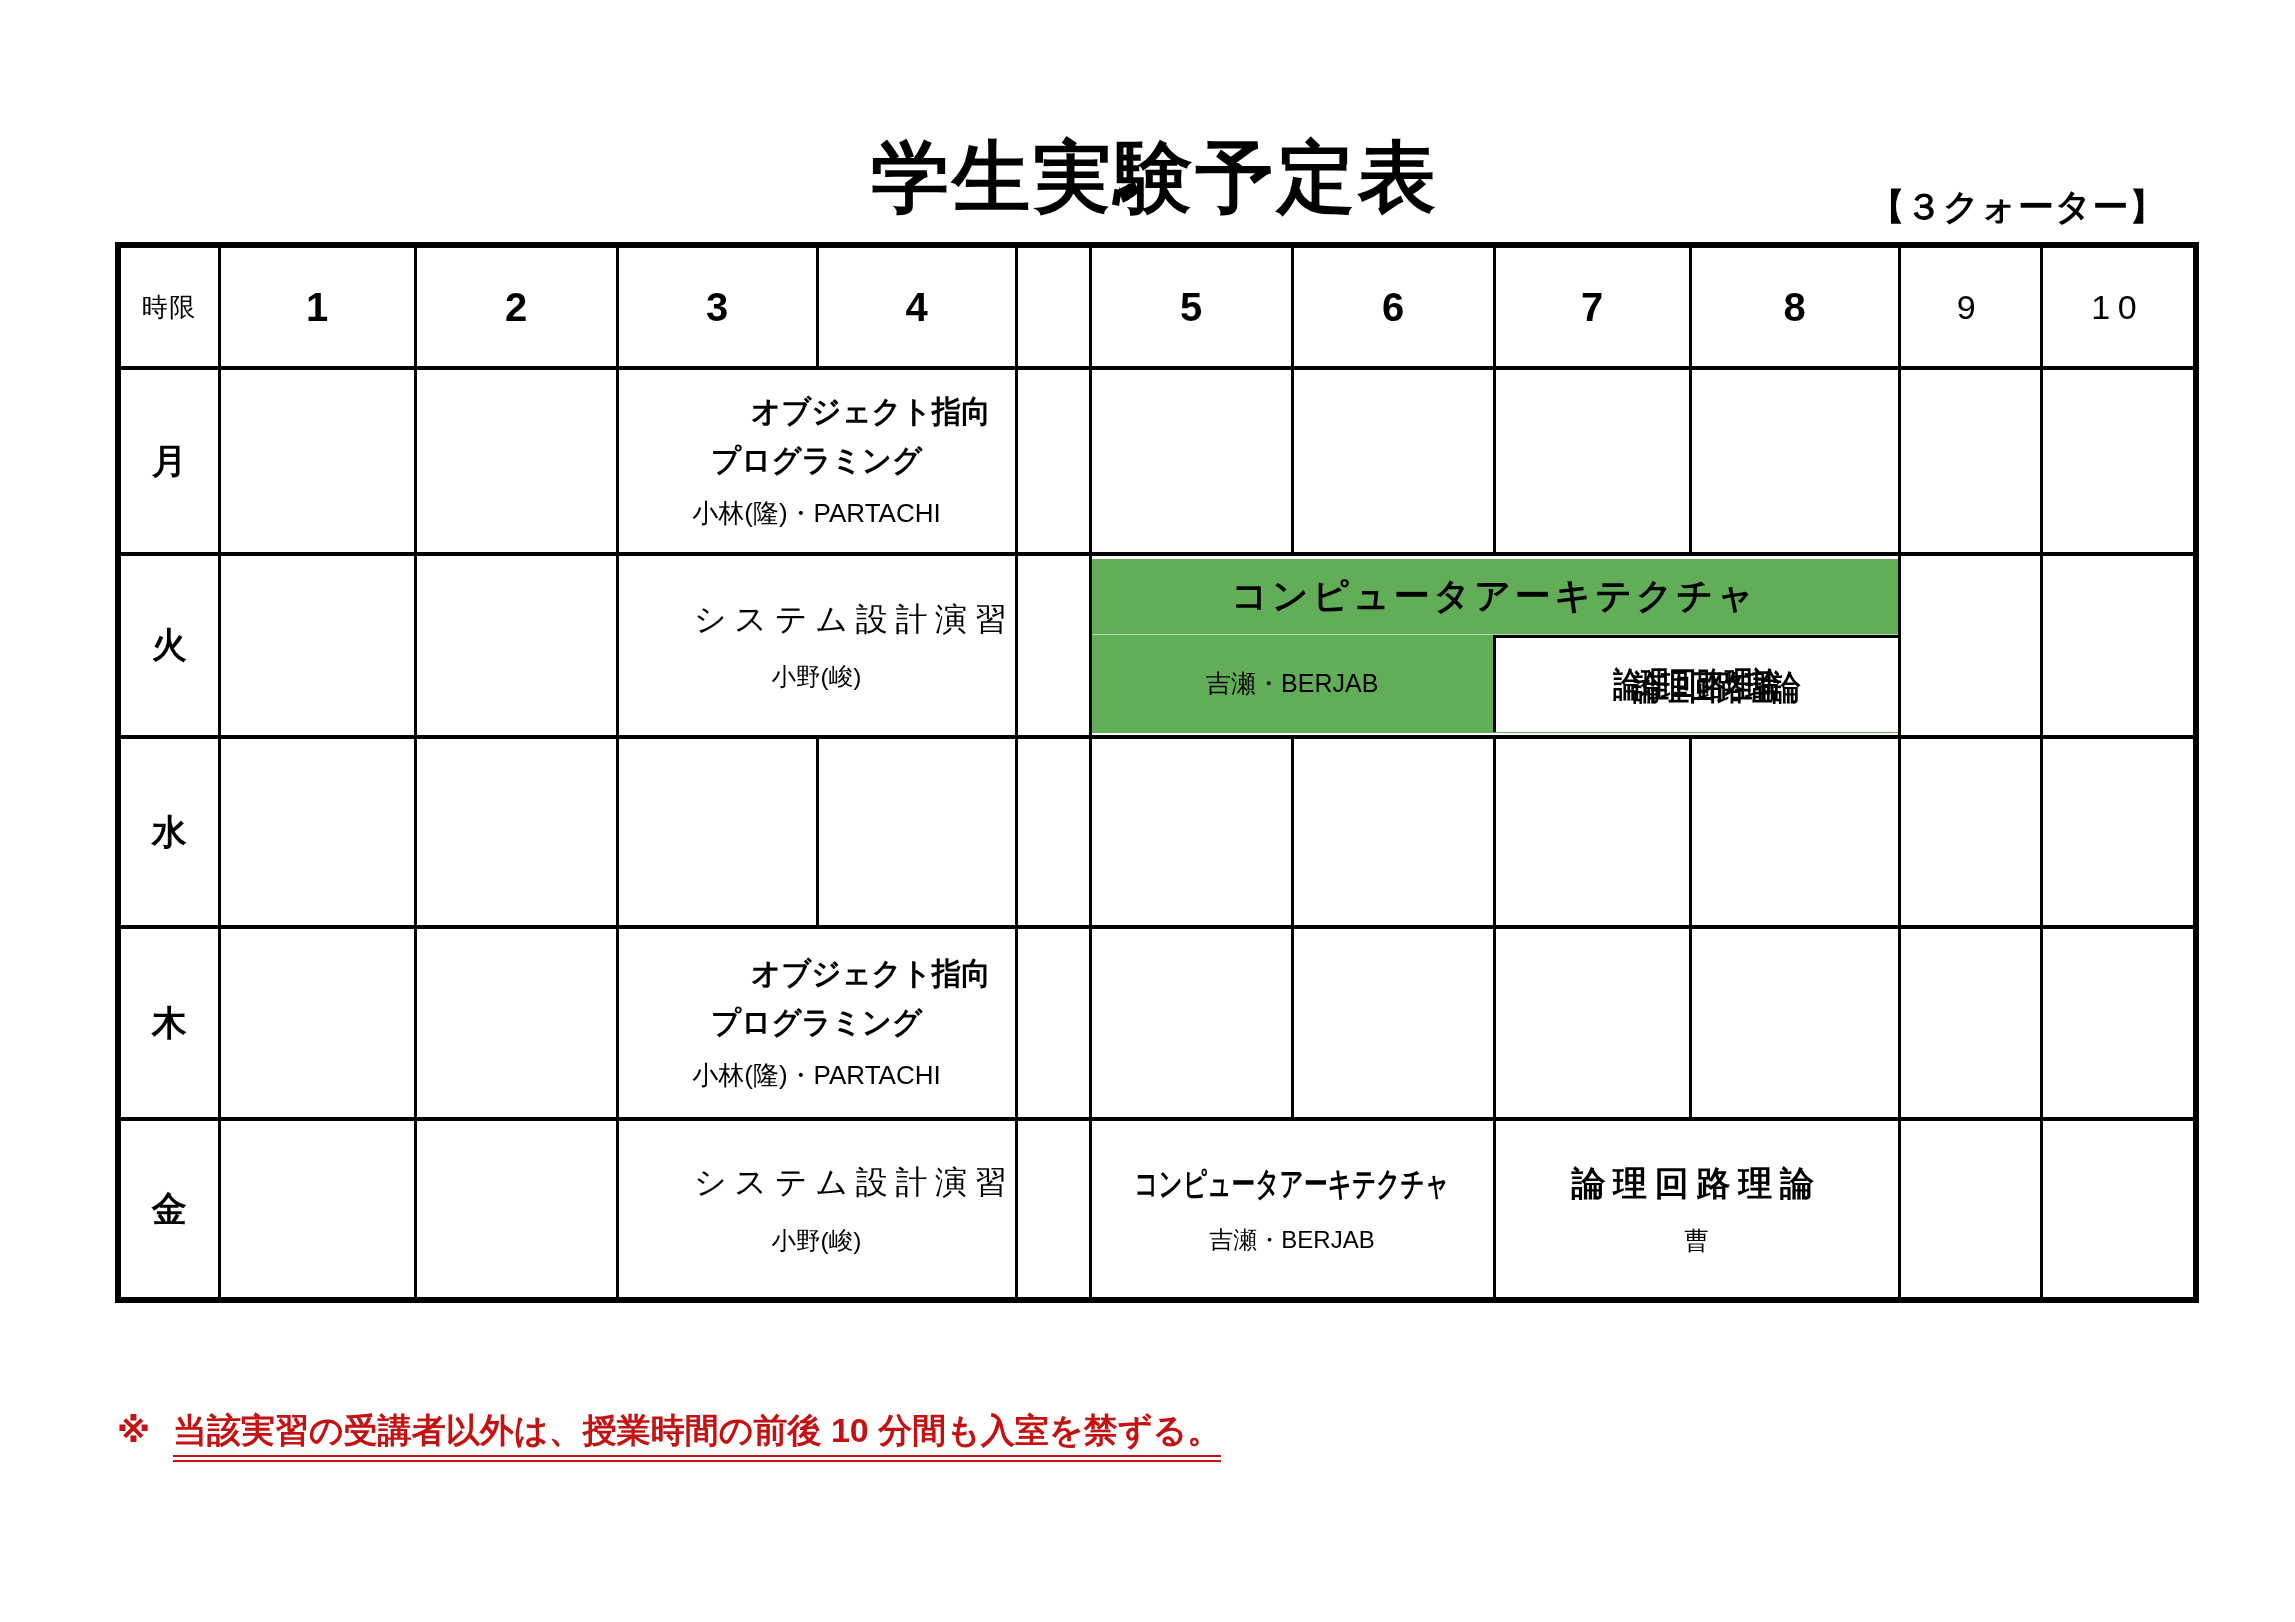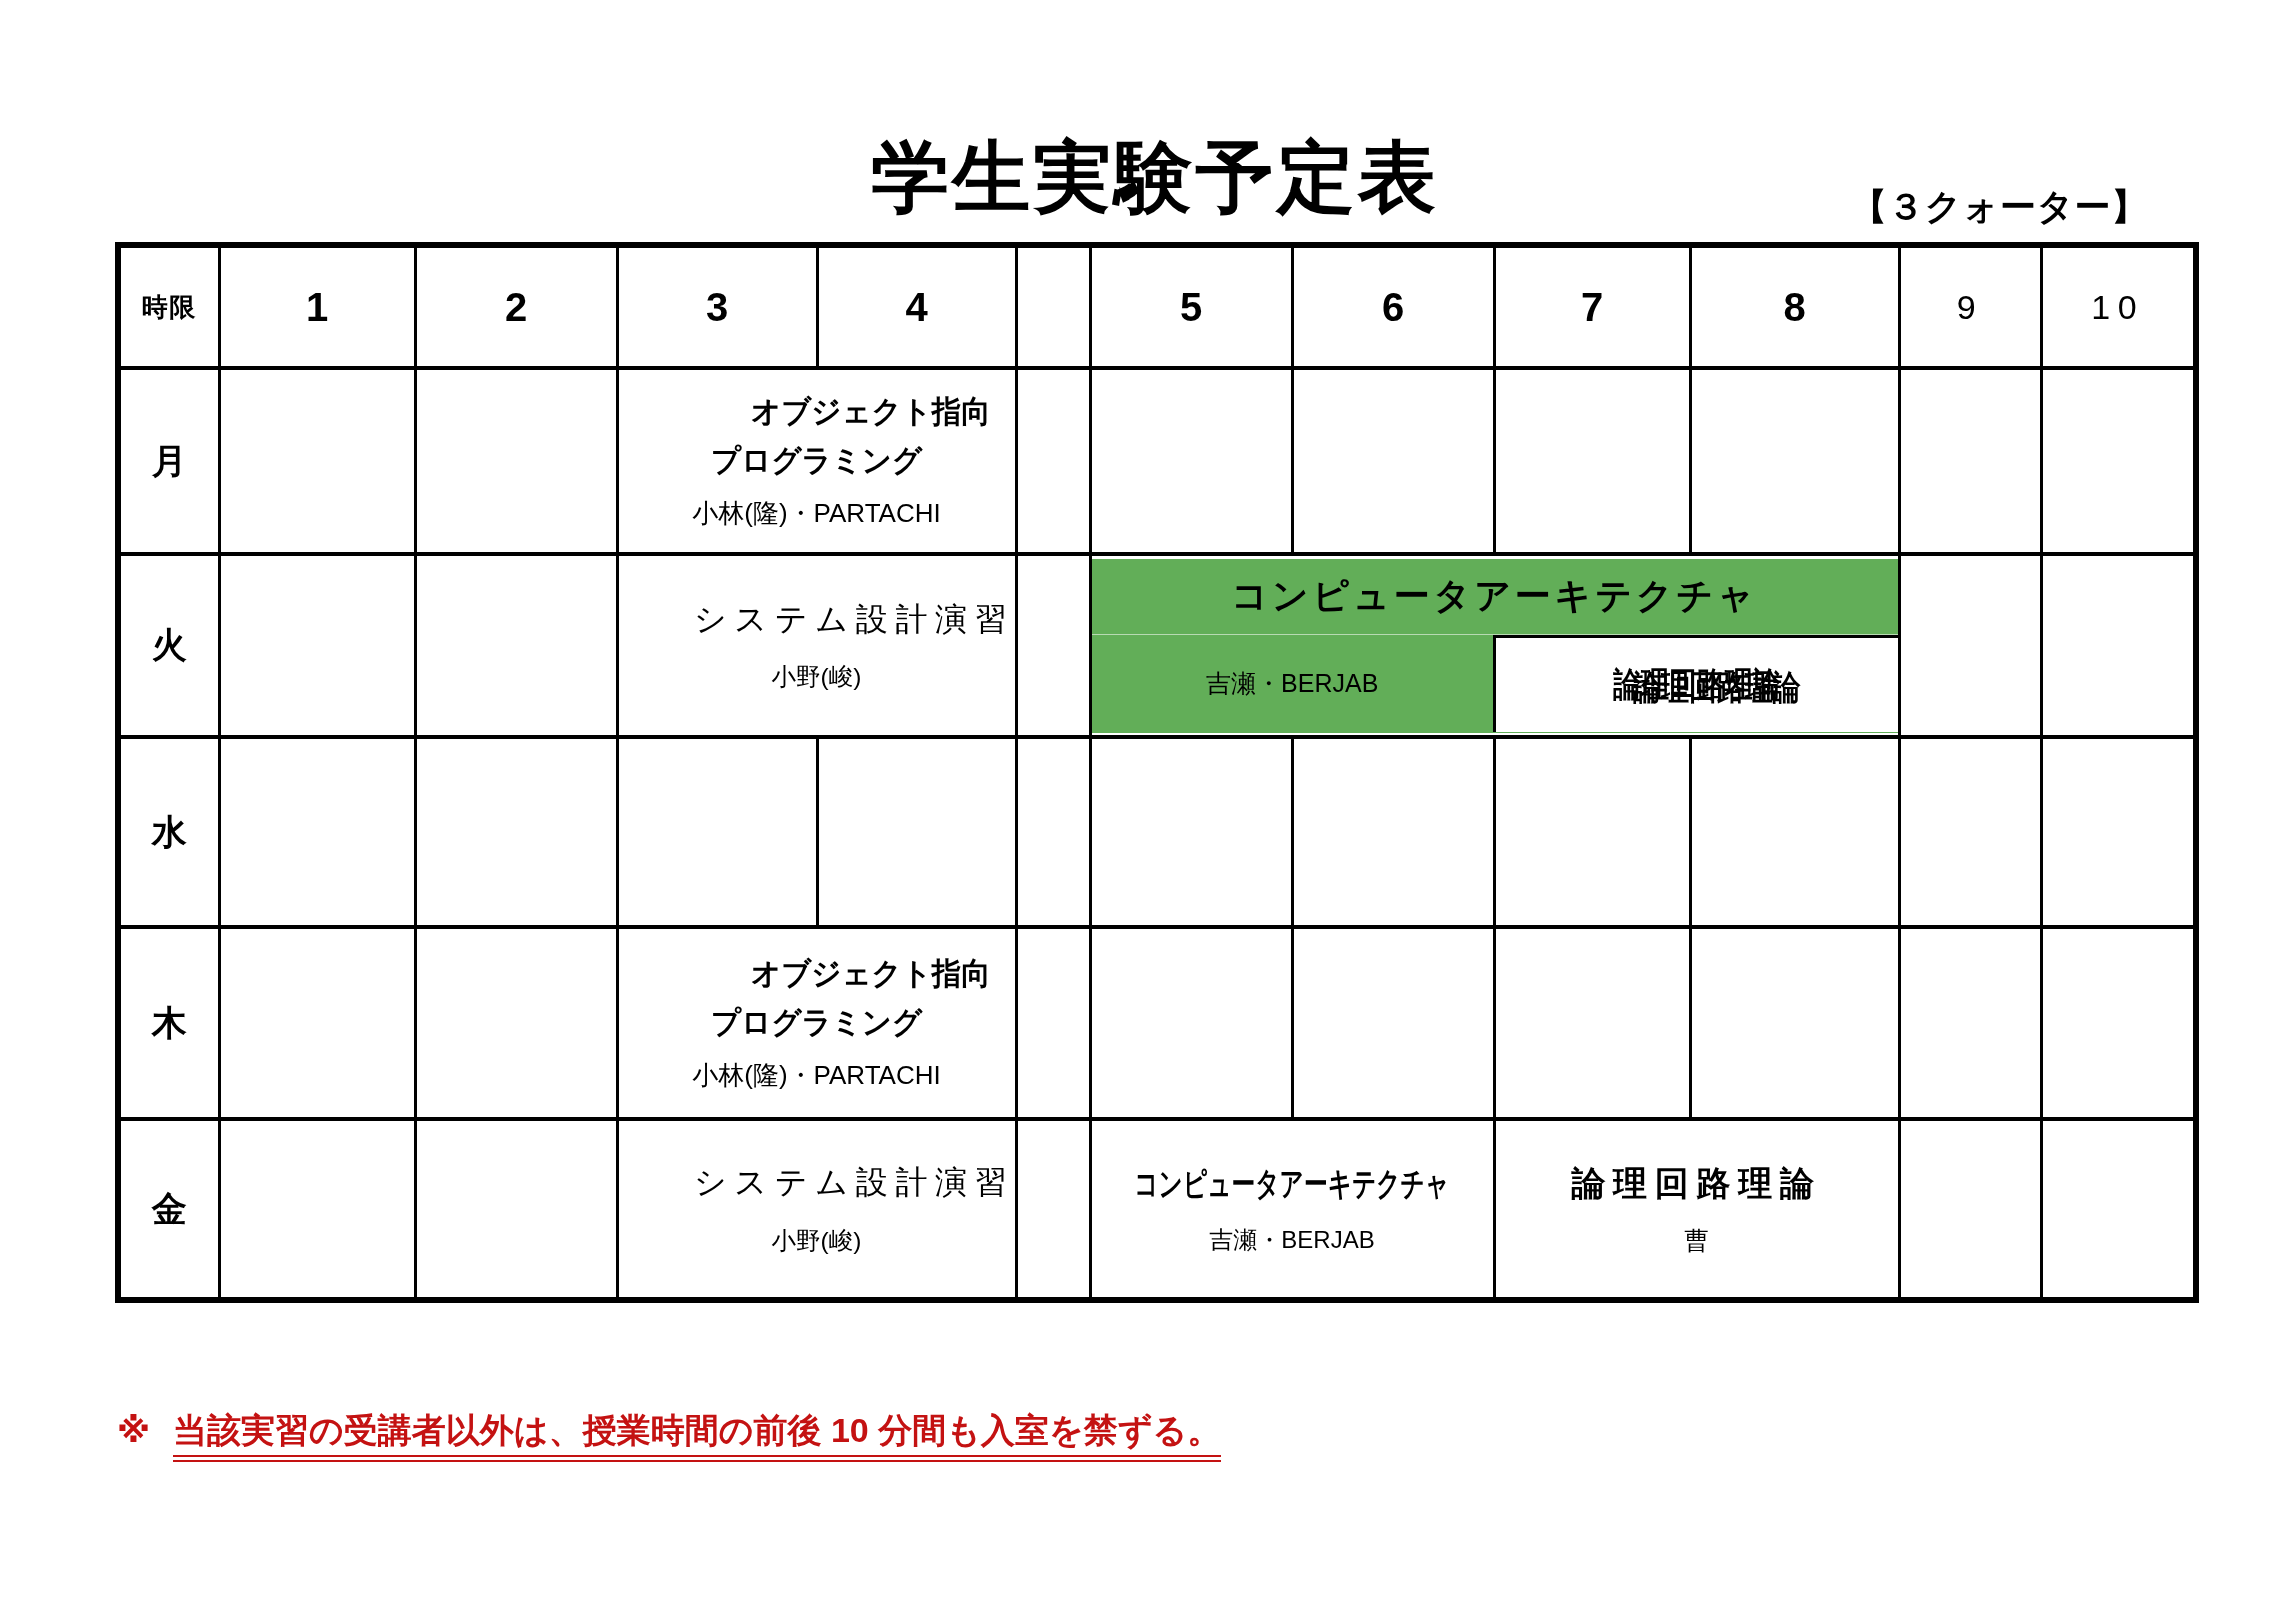--- a/index.html
+++ b/index.html
@@ -8,34 +8,34 @@
     background:#ffffff; color:#000;
     font-family:"Liberation Sans","DejaVu Sans",sans-serif;
     position:relative; overflow:hidden;
   }
   .page-title {
     position:absolute; left:115px; width:2080px; top:129px;
     text-align:center; font-size:78px; font-weight:bold;
     letter-spacing:3.1px; line-height:1.25;
   }
   .quarter {
-    position:absolute; right:147px; top:183px;
+    position:absolute; right:129px; top:183px;
     font-size:36px; font-weight:bold; letter-spacing:0.8px;
   }
   table.tt {
     position:absolute; left:115px; top:242px;
     border-collapse:collapse; table-layout:fixed;
     width:2080px; border:6.1px solid #000;
   }
   .tt td, .tt th {
     border:3.1px solid #000; border-top-width:4.6px; border-bottom-width:4.6px;
     padding:0; text-align:center; vertical-align:middle;
     background:#fff; overflow:hidden;
   }
-  .lbl { font-size:26px; font-weight:bold; letter-spacing:1.5px; }
+  .lbl { font-size:26px; font-weight:normal; letter-spacing:1.5px; }
   .period-num { font-size:40px; font-weight:bold; }
   .period-light { font-size:34px; font-weight:normal; letter-spacing:7.7px; }
   .time-cell { font-family:"Liberation Serif","DejaVu Serif",serif; font-style:italic; font-size:26px; letter-spacing:0.8px; }
   .day-lbl { font-size:35px; font-weight:bold; }
 
   .cell-yellow { background:#f8f42e; }
   .oop-inner { display:flex; flex-direction:column; justify-content:center; height:100%; padding:7.7px 10.7px; box-sizing:border-box; }
   .oop-l1 { text-align:right; }
   .oop-l1 > span { display:inline-block; transform:scaleX(0.95); transform-origin:left center; font-size:31px; font-weight:bold; white-space:nowrap; }
   .oop-l2 { padding-right:10.7px; margin-top:7.7px; }

